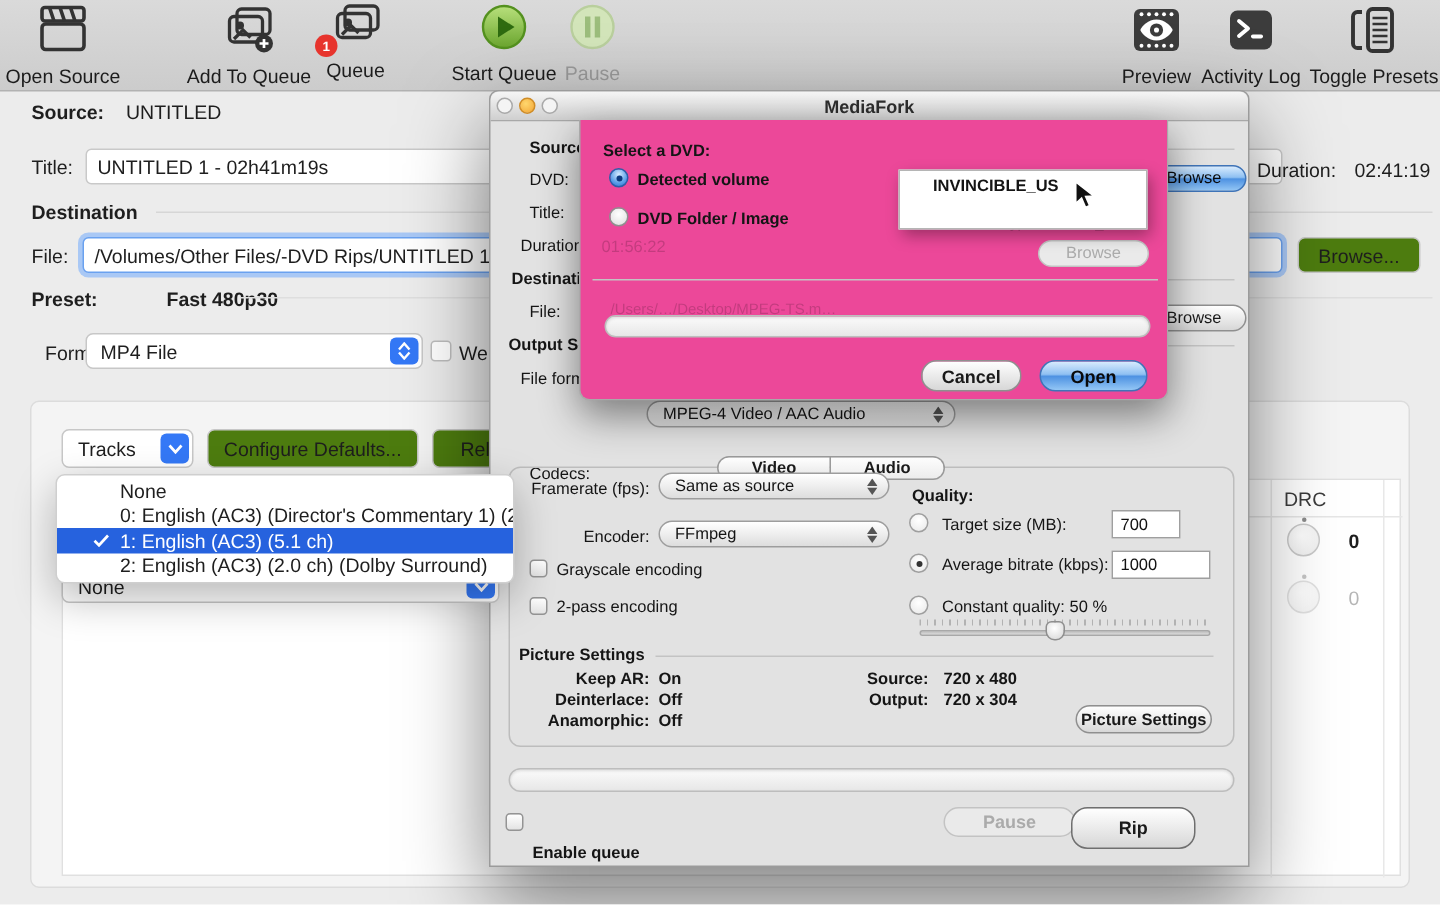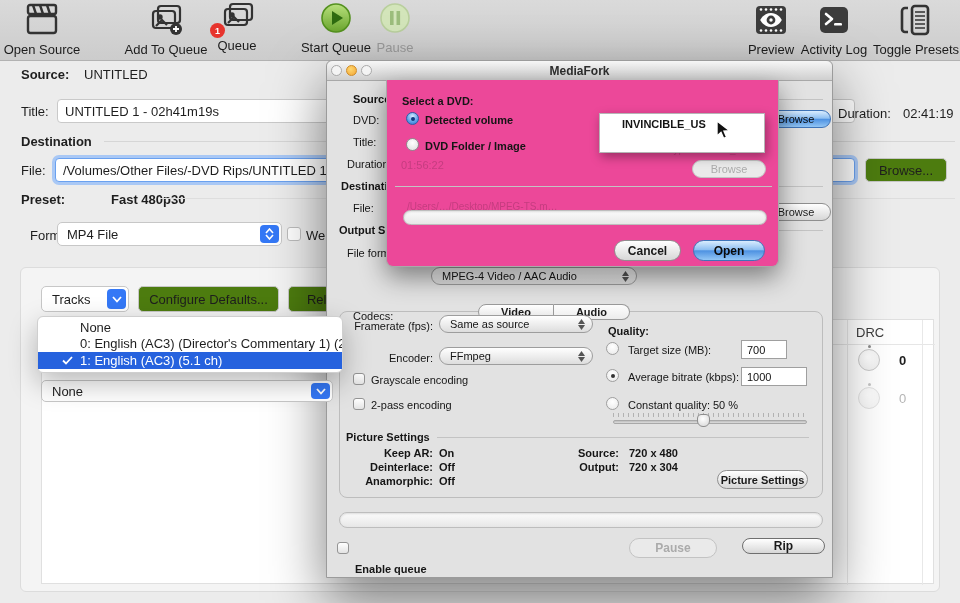--- a/index.html
+++ b/index.html
@@ -235,20 +235,21 @@
 
     <div id="tracks-menu" class="abs" style="left:16px;top:48px;width:304px;z-index:2;">
       <div class="menurow">None</div>
       <div class="menurow">0: English (AC3) (Director's Commentary 1) (2.0 ch)</div>
       <div class="menurow sel">
         <svg class="abs" style="left:24px;top:4px;" width="11" height="9" viewBox="0 0 11 9">
             <path d="M1 4.5l3 3L10 1" fill="none" stroke="#fff" stroke-width="1.8"></path>
           </svg>
         <span>1: English (AC3) (5.1 ch)</span>
       </div>
+      <div class="menurow">2: English (AC3) (2.0 ch) (Dolby Surround)</div>
     </div>
   </div>
 
   <div id="dialog" class="abs">
     <div id="dlg-titlebar" class="abs">
       <div class="abs light" style="left:4px;top:4px;background:#f4f4f4;border:1px solid #a9a9a9;"></div>
       <div class="abs light" style="left:19px;top:4px;background:radial-gradient(circle at 40% 35%,#ffd76e,#f2a535);border:1px solid #cf8c27;"></div>
       <div class="abs light" style="left:34px;top:4px;background:#f4f4f4;border:1px solid #a9a9a9;"></div>
       <div class="abs" style="left:0;top:3px;width:505px;text-align:center;font-size:12px;font-weight:700;color:#2e2e2e;">MediaFork</div>
     </div>
@@ -336,21 +337,21 @@
     <div class="abs t11 sb" style="left:210px;top:386px;width:82px;text-align:right;">Source:</div>
     <div class="abs t11 sb" style="left:302px;top:386px;">720 x 480</div>
     <div class="abs t11 sb" style="left:210px;top:400px;width:82px;text-align:right;">Output:</div>
     <div class="abs t11 sb" style="left:302px;top:400px;">720 x 304</div>
     <div class="abs aqbtn sb" style="left:390px;top:409px;width:91px;height:19px;border-radius:10px;">Picture Settings</div>
 
     <div class="abs pbar" style="left:12px;top:451px;width:484px;height:16px;"></div>
     <div class="abs aqcheck" style="left:10px;top:481px;"></div>
     <div class="abs t11 sb" style="left:28px;top:502px;">Enable queue</div>
     <div class="abs aqbtn big dis" style="left:302px;top:477px;width:88px;height:20px;">Pause</div>
-    <div class="abs aqbtn big" style="left:415px;top:477px;width:83px;height:16px;border-color:#6f6f6f;font-weight:700;">Rip</div>
+    <div class="abs aqbtn big" style="left:387px;top:477px;width:83px;height:28px;border-color:#6f6f6f;font-weight:700;">Rip</div>
 
     <div id="sheet" class="abs">
       <div class="abs t11 sb" style="left:15px;top:15px;">Select a DVD:</div>
       <div class="abs aqradio on" style="left:19px;top:32px;"></div>
       <div class="abs t11 sb" style="left:38px;top:34px;">Detected volume</div>
       <div class="abs aqradio" style="left:19px;top:58px;"></div>
       <div class="abs t11 sb" style="left:38px;top:60px;">DVD Folder / Image</div>
       <div class="abs t10 ghost" style="left:150px;top:64px;width:222px;text-align:right;">/Volumes/Typhoon/DVD_Extra</div>
       <div class="abs t11 ghost" style="left:14px;top:79px;">01:56:22</div>
       <div class="abs aqbtn dis" style="left:305px;top:80px;width:74px;height:18px;border-radius:9px;">Browse</div>

